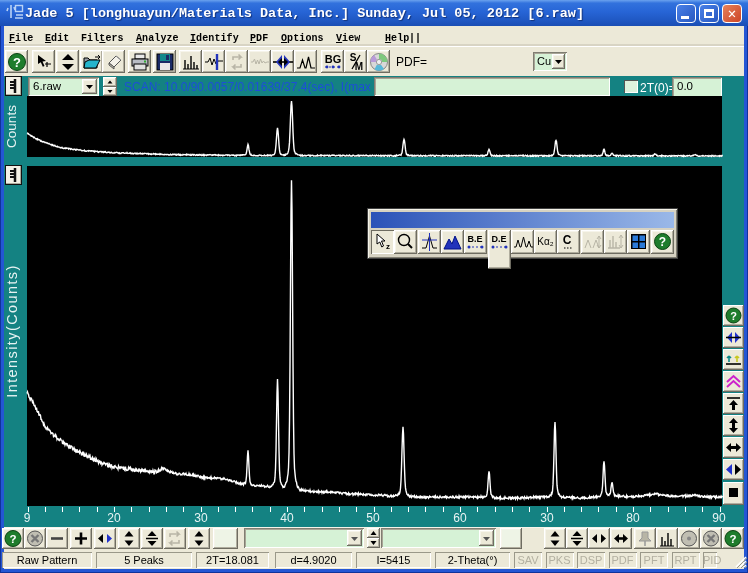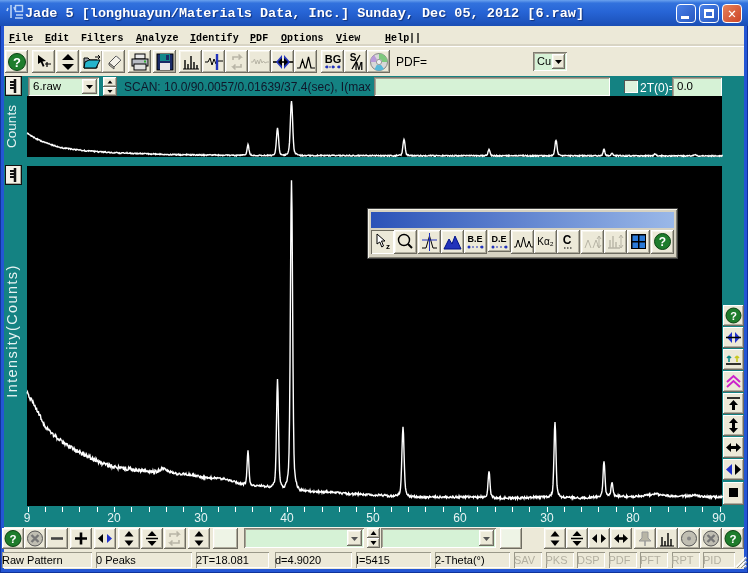--- a/index.html
+++ b/index.html
@@ -1,40 +1,40 @@
 <!DOCTYPE html>
 <html><head><meta charset="utf-8"><style>
 *{margin:0;padding:0;box-sizing:border-box}
 html,body{width:748px;height:573px;overflow:hidden;background:#000}
 #win{position:absolute;left:0;top:0;width:748px;height:573px;font-family:"Liberation Sans",sans-serif;background:#ece9d8}
 .abs{position:absolute}
 .mono{font-family:"Liberation Mono",monospace}
 .btn{position:absolute;background:#ece9d8;box-shadow:inset -1px -1px 0 #6e6c61,inset 1px 1px 0 #ffffff,inset -2px -2px 0 #b0ad9e,inset 2px 2px 0 #f6f4ea}
 .sunk{box-shadow:inset 1px 1px 0 #807e72,inset -1px -1px 0 #fff,inset 2px 2px 0 #a8a596}
 .greenf{background:#d6f2d6}
-.cell{position:absolute;top:552px;height:16px;background:#ece9d8;box-shadow:inset 1px 1px 0 #9a9889,inset -1px -1px 0 #fff;font-size:11px;color:#000;text-align:left;line-height:16px}
+.cell{position:absolute;top:552px;height:16px;background:#ece9d8;box-shadow:inset 1px 1px 0 #9a9889,inset -1px -1px 0 #fff;font-size:11px;color:#000;text-align:center;line-height:16px}
 .cellg{color:#b3b0a1}
 .tick{position:absolute;top:507px;width:1px;height:5px;background:#fff}
 .xlab{position:absolute;top:511px;width:30px;text-align:center;font-size:12px;color:#e8f4f4}
 .rbtn{position:absolute;left:723px;width:21px;height:21px;background:#ece9d8;box-shadow:inset -1px -1px 0 #6e6c61,inset 1px 1px 0 #ffffff,inset -2px -2px 0 #b0ad9e}
 .menu-it{position:absolute;top:32.5px;font-size:10px;font-weight:bold;color:#000;letter-spacing:0.1px}
 </style></head>
 <body>
 <div id="win">
     <div class="abs" style="left:0;top:0;width:748px;height:573px;background:#2456d4"></div>
 <div class="abs" style="left:0;top:0;width:1px;height:573px;background:#10339a"></div>
 <div class="abs" style="left:747px;top:0;width:1px;height:573px;background:#10339a"></div>
 <div class="abs" style="left:0;top:572px;width:748px;height:1px;background:#10339a"></div>
 <div class="abs" style="left:0;top:0;width:748px;height:26px;background:linear-gradient(180deg,#6ba2ee 0%,#3272dd 12%,#2765d6 45%,#1f57c2 80%,#1a4eb4 100%)"></div>
 <svg class="abs" style="left:6px;top:3px" width="18" height="17" viewBox="0 0 18 17">
       <path d="M5 2 V15 M2 5 L1 8 M8 4 L9 7" stroke="#b9d2f6" stroke-width="1.6" fill="none"></path>
       <rect x="9.5" y="2.5" width="7" height="6" fill="none" stroke="#b9d2f6" stroke-width="1.4"></rect>
       <path d="M10 12 H17 M9 15 H17" stroke="#b9d2f6" stroke-width="1.6"></path>
     </svg>
-<div class="abs mono" style="left:25px;top:6px;font-size:13.5px;font-weight:bold;color:#fff;text-shadow:1px 1px 1px #12337c;letter-spacing:0;white-space:pre">Jade 5 [longhuayun/Materials Data, Inc.] Sunday, Dec 05, 2012 [6.raw]</div>
+<div class="abs mono" style="left:25px;top:6px;font-size:13.5px;font-weight:bold;color:#fff;text-shadow:1px 1px 1px #12337c;letter-spacing:0;white-space:pre">Jade 5 [longhuayun/Materials Data, Inc.] Sunday, Jul 05, 2012 [6.raw]</div>
 <div class="abs" style="left:676px;top:4px;width:20px;height:19px;border:1px solid #fff;border-radius:4px;background:linear-gradient(135deg,#4a81e8,#2858c0)">
       <div class="abs" style="left:4px;top:11px;width:8px;height:3px;background:#fff"></div>
     </div>
 <div class="abs" style="left:699px;top:4px;width:20px;height:19px;border:1px solid #fff;border-radius:4px;background:linear-gradient(135deg,#4a81e8,#2858c0)">
       <div class="abs" style="left:4px;top:4px;width:10px;height:9px;border:2px solid #fff;border-top-width:3px"></div>
     </div>
 <div class="abs" style="left:722px;top:4px;width:20px;height:19px;border:1px solid #fff;border-radius:4px;background:linear-gradient(135deg,#e8825a,#cc4426)">
       <div class="abs mono" style="left:0;top:0px;width:18px;text-align:center;font-size:14px;font-weight:bold;color:#fff">✕</div>
     </div>
 <div class="abs" style="left:4px;top:26px;width:740px;height:21px;background:#ece9d8;border-bottom:1px solid #fff;box-shadow:inset 0 -2px 0 #d8d4c4"></div>
@@ -184,21 +184,21 @@
 <div class="btn" style="left:103px;top:77px;width:14px;height:10px">
       <svg width="14" height="10" style="position:absolute">
         <path d="M7 3.5 L9.5 6.5 H4.5 Z" fill="#000"></path>
       </svg>
     </div>
 <div class="btn" style="left:103px;top:87px;width:14px;height:9px">
       <svg width="14" height="9" style="position:absolute">
         <path d="M7 6 L4.5 3 H9.5 Z" fill="#000"></path>
       </svg>
     </div>
-<div class="abs" style="left:124px;top:80px;width:250px;overflow:hidden;font-size:12px;color:#0f172a;white-space:pre">SCAN: 10.0/90.0057/0.01639/37.4(sec), I(max</div>
+<div class="abs" style="left:124px;top:80px;width:250px;overflow:hidden;font-size:12px;color:#1d4ed8;white-space:pre">SCAN: 10.0/90.0057/0.01639/37.4(sec), I(max</div>
 <div class="abs sunk greenf" style="left:374px;top:77px;width:236px;height:19px"></div>
 <div class="abs" style="left:624px;top:80px;width:14px;height:13px;background:#ddf2dd;box-shadow:inset 1px 1px 0 #555,inset -1px -1px 0 #fff"></div>
 <div class="abs" style="left:640px;top:81px;font-size:12px;color:#fff">2T(0)=</div>
 <div class="abs sunk greenf" style="left:672px;top:77px;width:50px;height:37px">
       <div class="abs" style="left:5px;top:3px;font-size:11.5px">0.0</div>
     </div>
 <div class="abs" style="left:4px;top:96px;width:23px;height:431px;background:#148282"></div>
 <div class="abs" style="left:722px;top:76px;width:22px;height:451px;background:#148282"></div>
 <div class="abs" style="left:27px;top:96px;width:695px;height:61px;background:#000"></div>
 <div class="abs" style="left:4px;top:157px;width:740px;height:9px;background:#148282"></div>
@@ -453,32 +453,32 @@
       </svg>
     </div>
 <div class="btn" style="left:722px;top:528px;width:22px;height:21px">
       <svg width="22" height="22" viewBox="0 0 22 22" style="position:absolute;left:0;top:0">
         <circle cx="11" cy="10.5" r="8" fill="#1e7d2c" stroke="#0c4414"></circle>
         <text x="11" y="14.5" font-size="11.5" font-weight="bold" text-anchor="middle" fill="#fff" font-family="Liberation Sans">?</text>
       </svg>
     </div>
 <div class="abs" style="left:4px;top:551px;width:740px;height:18px;background:#ece9d8"></div>
 <div class="cell" style="left:2.0px;width:90px">Raw Pattern</div>
-<div class="cell" style="left:96.0px;width:96px">0 Peaks</div>
+<div class="cell" style="left:96.0px;width:96px">5 Peaks</div>
 <div class="cell" style="left:196.0px;width:73px">2T=18.081</div>
 <div class="cell" style="left:275.0px;width:77px">d=4.9020</div>
 <div class="cell" style="left:356.0px;width:75px">I=5415</div>
 <div class="cell" style="left:435.0px;width:75px">2-Theta(°)</div>
 <div class="cell cellg" style="left:514.0px;width:28px">SAV</div>
 <div class="cell cellg" style="left:545.5px;width:28px">PKS</div>
 <div class="cell cellg" style="left:577.0px;width:28px">DSP</div>
 <div class="cell cellg" style="left:608.5px;width:28px">PDF</div>
 <div class="cell cellg" style="left:640.0px;width:28px">PFT</div>
 <div class="cell cellg" style="left:671.5px;width:28px">RPT</div>
-<div class="cell cellg" style="left:703.0px;width:32px">PID</div>
+<div class="cell cellg" style="left:703.0px;width:14px">PID</div>
 <svg class="abs" style="left:735px;top:556px" width="12" height="12">
       <path d="M11 1 L1 11 M11 5 L5 11 M11 9 L9 11" stroke="#fff" stroke-width="1.5"></path>
       <path d="M12 2 L2 12 M12 6 L6 12 M12 10 L10 12" stroke="#9a9889" stroke-width="1"></path>
     </svg>
 <div class="abs" style="left:368px;top:209px;width:309px;height:49px;background:#d6d2c2;box-shadow:0 0 0 1px #404040,inset 1px 1px 0 #f4f2e8,inset -1px -1px 0 #807e72"></div>
 <div class="abs" style="left:371px;top:212px;width:303px;height:16px;background:linear-gradient(90deg,#2a52b8,#9ab8e8)"></div>
 <div class="abs" style="left:371px;top:230px;width:23px;height:24px;background:#ece9d8;box-shadow:inset 1px 1px 0 #6e6c61,inset -1px -1px 0 #fff">
       <svg width="23" height="24" viewBox="0 0 23 24" style="position:absolute;left:0;top:0">
         <path d="M6 4 L14 11 L10.5 11 L12.5 16 L10.8 17 L8.8 12 L6 14 Z" fill="#fff" stroke="#000"></path>
         <text x="15" y="19" font-size="8" font-weight="bold" fill="#000" font-family="Liberation Sans">z</text>
@@ -503,21 +503,21 @@
       </svg>
     </div>
 <div class="btn" style="left:464px;top:230px;width:23px;height:24px">
       <svg width="23" height="24" viewBox="0 0 23 24" style="position:absolute;left:0;top:0">
         <text x="11" y="12" font-size="9" font-weight="bold" text-anchor="middle" fill="#000" font-family="Liberation Sans">B.E</text>
         <path d="M4 17 h15" stroke="#2233bb" stroke-dasharray="2 2"></path>
         <circle cx="5" cy="17" r="1.5" fill="#2233bb"></circle>
         <circle cx="18" cy="17" r="1.5" fill="#2233bb"></circle>
       </svg>
     </div>
-<div class="btn" style="left:488px;top:230px;width:23px;height:22px">
+<div class="btn" style="left:488px;top:230px;width:23px;height:39px">
       <svg width="23" height="24" viewBox="0 0 23 24" style="position:absolute;left:0;top:0">
         <text x="11" y="12" font-size="9" font-weight="bold" text-anchor="middle" fill="#000" font-family="Liberation Sans">D.E</text>
         <path d="M4 17 h15" stroke="#2233bb" stroke-dasharray="2 2"></path>
         <circle cx="5" cy="17" r="1.5" fill="#2233bb"></circle>
         <circle cx="18" cy="17" r="1.5" fill="#2233bb"></circle>
       </svg>
     </div>
 <div class="btn" style="left:511px;top:230px;width:23px;height:24px">
       <svg width="23" height="24" viewBox="0 0 23 24" style="position:absolute;left:0;top:0">
         <path d="M3 17 l2 0 2 -7 2 7 1 0 2.5 -10 2.5 10 1 0 2 -6 2 6 2 0" stroke="#000" fill="none"></path>

